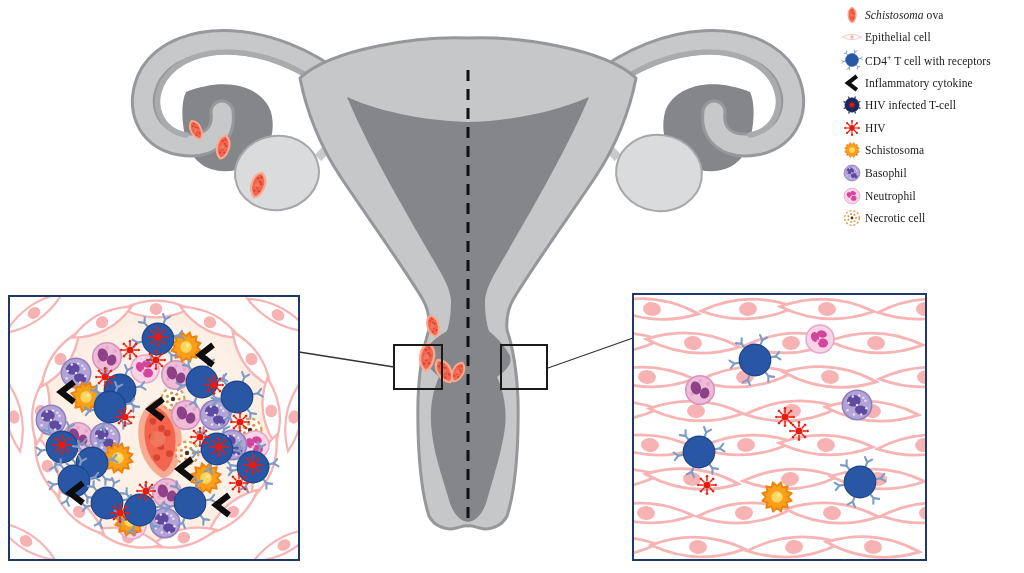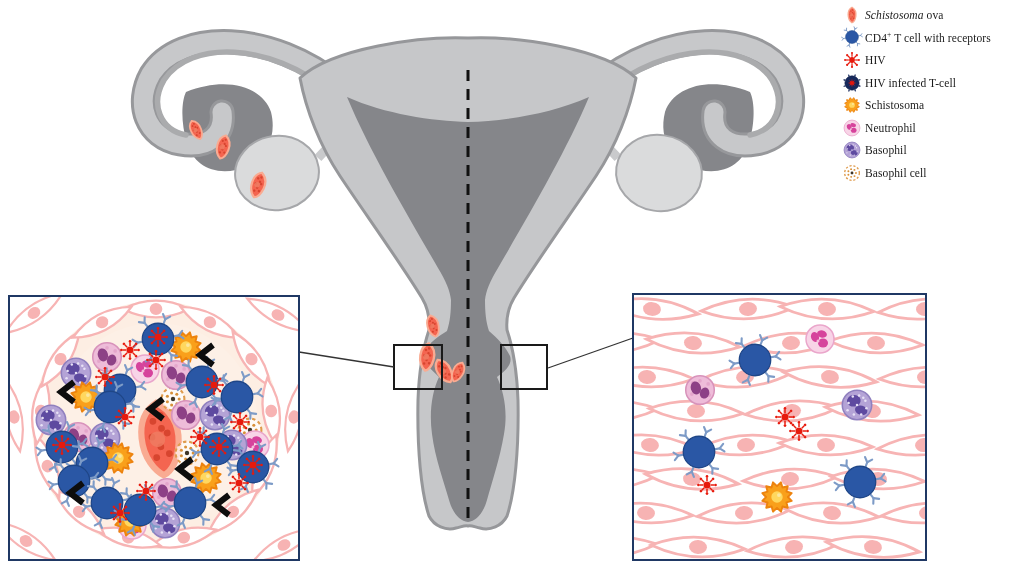--- a/index.html
+++ b/index.html
@@ -1803,20 +1803,31 @@
               <circle cx="1" cy="-9" r="1.3" fill="#d7452f"></circle>
             <circle cx="-1" cy="0" r="3" fill="#ef7d63" opacity=".8"></circle>
             </g>
           </svg>
         </span>
         <span class="legend-label"><i>Schistosoma</i> ova</span>
       </div>
       <div class="legend-row">
         <span class="legend-icon">
           <svg width="26" height="24" viewBox="-17 -15 34 30">
+     <g transform="scale(0.52)">
+              <path d="M-24,0 Q0,-13 24,0 Q0,13 -24,0 Z" fill="#ffffff" stroke="#f7b4b4" stroke-width="1.8"></path>
+            <circle cx="0" cy="0" r="4.6" fill="#f6abab" opacity=".9"></circle>
+            </g>
+          </svg>
+        </span>
+        <span class="legend-label">Epithelial cell</span>
+      </div>
+      <div class="legend-row">
+        <span class="legend-icon">
+          <svg width="26" height="24" viewBox="-17 -15 34 30">
      <g transform="scale(0.56)">
               <g transform="rotate(20)" stroke="#7d9bc7" stroke-width="2" stroke-linecap="round">
               <line x1="0" y1="-14" x2="0" y2="-20"></line>
                 <line x1="0" y1="-20" x2="-3.6" y2="-24"></line>
               <line x1="0" y1="-20" x2="3.6" y2="-24"></line>
               </g>
               <g transform="rotate(80)" stroke="#7d9bc7" stroke-width="2" stroke-linecap="round">
               <line x1="0" y1="-14" x2="0" y2="-20"></line>
                 <line x1="0" y1="-20" x2="-3.6" y2="-24"></line>
               <line x1="0" y1="-20" x2="3.6" y2="-24"></line>
@@ -1843,58 +1854,26 @@
               </g>
               <circle r="15" fill="#2a57a5" stroke="#1f4687" stroke-width="1.2"></circle>
             </g>
           </svg>
         </span>
         <span class="legend-label">CD4<sup>+</sup> T cell with receptors</span>
       </div>
       <div class="legend-row">
         <span class="legend-icon">
           <svg width="26" height="24" viewBox="-17 -15 34 30">
-     <g transform="scale(0.82)">
-              <g transform="rotate(0)">
-                <line x1="0" y1="-5" x2="0" y2="-9.5" stroke="#e71a0d" stroke-width="1.9"></line>
-               <circle cx="0" cy="-11" r="1.7" fill="#e71a0d"></circle>
-              </g>
-              <g transform="rotate(45)">
-                <line x1="0" y1="-5" x2="0" y2="-9.5" stroke="#e71a0d" stroke-width="1.9"></line>
-               <circle cx="0" cy="-11" r="1.7" fill="#e71a0d"></circle>
-              </g>
-              <g transform="rotate(90)">
-                <line x1="0" y1="-5" x2="0" y2="-9.5" stroke="#e71a0d" stroke-width="1.9"></line>
-               <circle cx="0" cy="-11" r="1.7" fill="#e71a0d"></circle>
-              </g>
-              <g transform="rotate(135)">
-                <line x1="0" y1="-5" x2="0" y2="-9.5" stroke="#e71a0d" stroke-width="1.9"></line>
-               <circle cx="0" cy="-11" r="1.7" fill="#e71a0d"></circle>
-              </g>
-              <g transform="rotate(180)">
-                <line x1="0" y1="-5" x2="0" y2="-9.5" stroke="#e71a0d" stroke-width="1.9"></line>
-               <circle cx="0" cy="-11" r="1.7" fill="#e71a0d"></circle>
-              </g>
-              <g transform="rotate(225)">
-                <line x1="0" y1="-5" x2="0" y2="-9.5" stroke="#e71a0d" stroke-width="1.9"></line>
-               <circle cx="0" cy="-11" r="1.7" fill="#e71a0d"></circle>
-              </g>
-              <g transform="rotate(270)">
-                <line x1="0" y1="-5" x2="0" y2="-9.5" stroke="#e71a0d" stroke-width="1.9"></line>
-               <circle cx="0" cy="-11" r="1.7" fill="#e71a0d"></circle>
-              </g>
-              <g transform="rotate(315)">
-                <line x1="0" y1="-5" x2="0" y2="-9.5" stroke="#e71a0d" stroke-width="1.9"></line>
-               <circle cx="0" cy="-11" r="1.7" fill="#e71a0d"></circle>
-              </g>
-              <circle r="4.6" fill="#e71a0d"></circle>
+     <g transform="scale(0.9)">
+              <path d="M7,-10 L-6,0 L7,10" fill="none" stroke="#0d0d0d" stroke-width="6" stroke-linecap="butt" stroke-linejoin="miter"></path>
             </g>
           </svg>
         </span>
-        <span class="legend-label">HIV</span>
+        <span class="legend-label">Inflammatory cytokine</span>
       </div>
       <div class="legend-row">
         <span class="legend-icon">
           <svg width="26" height="24" viewBox="-17 -15 34 30">
      <g transform="scale(0.72)">
               <line transform="rotate(22)" x1="0" y1="-13" x2="0" y2="-16.5" stroke="#16295c" stroke-width="2.2"></line>
               <line transform="rotate(67)" x1="0" y1="-13" x2="0" y2="-16.5" stroke="#16295c" stroke-width="2.2"></line>
               <line transform="rotate(112)" x1="0" y1="-13" x2="0" y2="-16.5" stroke="#16295c" stroke-width="2.2"></line>
               <line transform="rotate(157)" x1="0" y1="-13" x2="0" y2="-16.5" stroke="#16295c" stroke-width="2.2"></line>
               <line transform="rotate(202)" x1="0" y1="-13" x2="0" y2="-16.5" stroke="#16295c" stroke-width="2.2"></line>
@@ -1904,42 +1883,70 @@
               <circle r="13" fill="#16295c" stroke="#10204a" stroke-width="1"></circle>
             <path d="M7.50,0.00 L2.77,1.15 L5.30,5.30 L1.15,2.77 L0.00,7.50 L-1.15,2.77 L-5.30,5.30 L-2.77,1.15 L-7.50,0.00 L-2.77,-1.15 L-5.30,-5.30 L-1.15,-2.77 L-0.00,-7.50 L1.15,-2.77 L5.30,-5.30 L2.77,-1.15 Z" fill="#e8170c"></path>
             </g>
           </svg>
         </span>
         <span class="legend-label">HIV infected T-cell</span>
       </div>
       <div class="legend-row">
         <span class="legend-icon">
           <svg width="26" height="24" viewBox="-17 -15 34 30">
+     <g transform="scale(0.82)">
+              <g transform="rotate(0)">
+                <line x1="0" y1="-5" x2="0" y2="-9.5" stroke="#e71a0d" stroke-width="1.9"></line>
+               <circle cx="0" cy="-11" r="1.7" fill="#e71a0d"></circle>
+              </g>
+              <g transform="rotate(45)">
+                <line x1="0" y1="-5" x2="0" y2="-9.5" stroke="#e71a0d" stroke-width="1.9"></line>
+               <circle cx="0" cy="-11" r="1.7" fill="#e71a0d"></circle>
+              </g>
+              <g transform="rotate(90)">
+                <line x1="0" y1="-5" x2="0" y2="-9.5" stroke="#e71a0d" stroke-width="1.9"></line>
+               <circle cx="0" cy="-11" r="1.7" fill="#e71a0d"></circle>
+              </g>
+              <g transform="rotate(135)">
+                <line x1="0" y1="-5" x2="0" y2="-9.5" stroke="#e71a0d" stroke-width="1.9"></line>
+               <circle cx="0" cy="-11" r="1.7" fill="#e71a0d"></circle>
+              </g>
+              <g transform="rotate(180)">
+                <line x1="0" y1="-5" x2="0" y2="-9.5" stroke="#e71a0d" stroke-width="1.9"></line>
+               <circle cx="0" cy="-11" r="1.7" fill="#e71a0d"></circle>
+              </g>
+              <g transform="rotate(225)">
+                <line x1="0" y1="-5" x2="0" y2="-9.5" stroke="#e71a0d" stroke-width="1.9"></line>
+               <circle cx="0" cy="-11" r="1.7" fill="#e71a0d"></circle>
+              </g>
+              <g transform="rotate(270)">
+                <line x1="0" y1="-5" x2="0" y2="-9.5" stroke="#e71a0d" stroke-width="1.9"></line>
+               <circle cx="0" cy="-11" r="1.7" fill="#e71a0d"></circle>
+              </g>
+              <g transform="rotate(315)">
+                <line x1="0" y1="-5" x2="0" y2="-9.5" stroke="#e71a0d" stroke-width="1.9"></line>
+               <circle cx="0" cy="-11" r="1.7" fill="#e71a0d"></circle>
+              </g>
+              <circle r="4.6" fill="#e71a0d"></circle>
+            </g>
+          </svg>
+        </span>
+        <span class="legend-label">HIV</span>
+      </div>
+      <div class="legend-row">
+        <span class="legend-icon">
+          <svg width="26" height="24" viewBox="-17 -15 34 30">
      <g transform="scale(0.62)">
               <path d="M15.46,4.11 L9.97,5.73 L11.33,11.29 L5.77,9.95 L4.17,15.45 L0.02,11.50 L-4.11,15.46 L-5.73,9.97 L-11.29,11.33 L-9.95,5.77 L-15.45,4.17 L-11.50,0.02 L-15.46,-4.11 L-9.97,-5.73 L-11.33,-11.29 L-5.77,-9.95 L-4.17,-15.45 L-0.02,-11.50 L4.11,-15.46 L5.73,-9.97 L11.29,-11.33 L9.95,-5.77 L15.45,-4.17 L11.50,-0.02 Z" fill="#f9a01b" stroke="#ed830e" stroke-width="2" stroke-linejoin="round"></path>
             <circle r="6" fill="#ffd75e"></circle>
               <circle cx="2" cy="-2" r="2" fill="#fbe7a1"></circle>
             </g>
           </svg>
         </span>
         <span class="legend-label">Schistosoma</span>
-      </div>
-      <div class="legend-row">
-        <span class="legend-icon">
-          <svg width="26" height="24" viewBox="-17 -15 34 30">
-     <g transform="scale(0.74)">
-              <circle r="14" fill="#f8d4e7" stroke="#eaa6cb" stroke-width="1.5"></circle>
-            <ellipse cx="-5" cy="-2" rx="4" ry="5" transform="rotate(-20 -5 -2)" fill="#d6439c"></ellipse>
-            <ellipse cx="2" cy="-5" rx="5" ry="3.5" transform="rotate(15 2 -5)" fill="#d6439c"></ellipse>
-            <ellipse cx="3" cy="4" rx="5" ry="4.5" fill="#d6439c"></ellipse>
-            <circle cx="-2" cy="2" r="1.5" fill="#f3bcd9"></circle>
-            </g>
-          </svg>
-        </span>
-        <span class="legend-label">Neutrophil</span>
       </div>
       <div class="legend-row">
         <span class="legend-icon">
           <svg width="26" height="24" viewBox="-17 -15 34 30">
      <g transform="scale(0.74)">
               <circle r="14" fill="#b4a3d6" stroke="#9080bf" stroke-width="1.5"></circle>
             <ellipse cx="-3" cy="-4" rx="6.5" ry="5.5" transform="rotate(-10 -3 -4)" fill="#5e4aa0"></ellipse>
             <ellipse cx="4" cy="5" rx="6" ry="4.5" transform="rotate(15 4 5)" fill="#5e4aa0"></ellipse>
               <circle cx="-8" cy="-2" r="1.2" fill="#e7e1f5"></circle>
               <circle cx="-4" cy="-8" r="1.2" fill="#e7e1f5"></circle>
@@ -1952,29 +1959,43 @@
               <circle cx="0" cy="0" r="1.2" fill="#e7e1f5"></circle>
               <circle cx="6" cy="-7" r="1.2" fill="#e7e1f5"></circle>
             </g>
           </svg>
         </span>
         <span class="legend-label">Basophil</span>
       </div>
       <div class="legend-row">
         <span class="legend-icon">
           <svg width="26" height="24" viewBox="-17 -15 34 30">
+     <g transform="scale(0.74)">
+              <circle r="14" fill="#f8d4e7" stroke="#eaa6cb" stroke-width="1.5"></circle>
+            <ellipse cx="-5" cy="-2" rx="4" ry="5" transform="rotate(-20 -5 -2)" fill="#d6439c"></ellipse>
+            <ellipse cx="2" cy="-5" rx="5" ry="3.5" transform="rotate(15 2 -5)" fill="#d6439c"></ellipse>
+            <ellipse cx="3" cy="4" rx="5" ry="4.5" fill="#d6439c"></ellipse>
+            <circle cx="-2" cy="2" r="1.5" fill="#f3bcd9"></circle>
+            </g>
+          </svg>
+        </span>
+        <span class="legend-label">Neutrophil</span>
+      </div>
+      <div class="legend-row">
+        <span class="legend-icon">
+          <svg width="26" height="24" viewBox="-17 -15 34 30">
      <g transform="scale(0.8)">
               <circle r="12" fill="rgba(255,255,255,.65)" stroke="#df9a4b" stroke-width="2.2" stroke-dasharray="3.5 3"></circle>
             <circle cx="6.5" cy="0.0" r="1.6" fill="#d89038"></circle>
               <circle cx="4.1" cy="5.1" r="1.6" fill="#d89038"></circle>
               <circle cx="-1.4" cy="6.3" r="1.6" fill="#d89038"></circle>
               <circle cx="-5.9" cy="2.8" r="1.6" fill="#d89038"></circle>
               <circle cx="-5.9" cy="-2.8" r="1.6" fill="#d89038"></circle>
               <circle cx="-1.5" cy="-6.3" r="1.6" fill="#d89038"></circle>
               <circle cx="4.0" cy="-5.1" r="1.6" fill="#d89038"></circle>
               <circle r="2.3" fill="#3e3526"></circle>
             </g>
           </svg>
         </span>
-        <span class="legend-label">Basophil cell</span>
+        <span class="legend-label">Necrotic cell</span>
       </div>
     </div>
 </div>
 
 </body></html>

